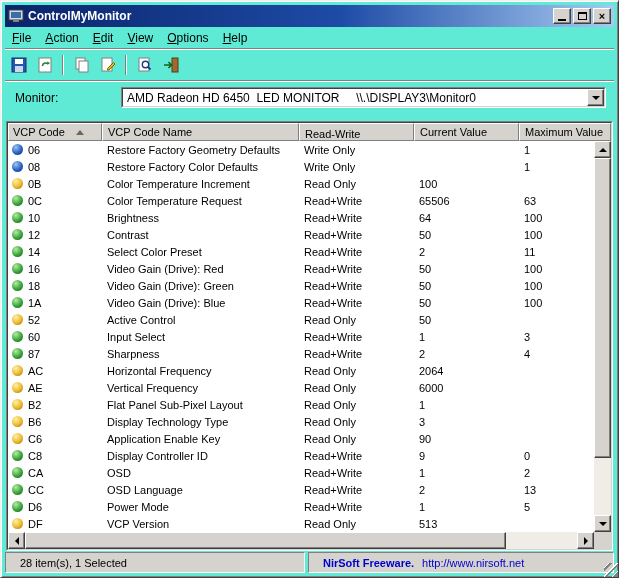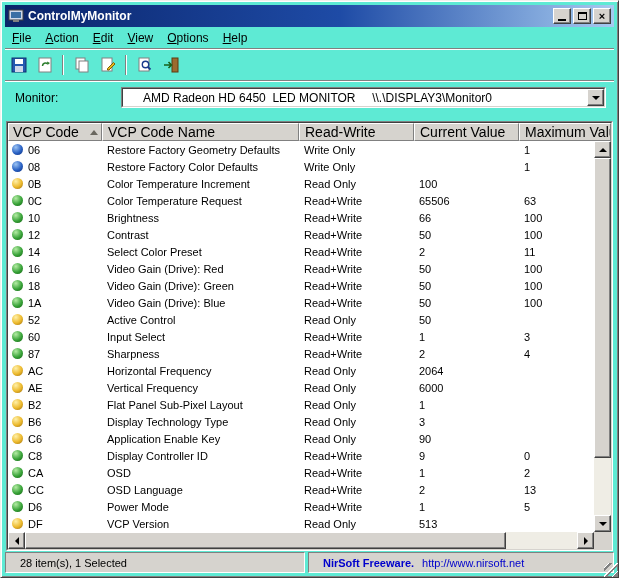--- a/index.html
+++ b/index.html
@@ -51,40 +51,40 @@
     border-left:1px solid #808080; border-right:1px solid #fff; }
 
   
   .monitor-row{ position:absolute; top:86px; left:4px; right:4px; height:24px; }
   .monitor-label{ position:absolute; left:10px; top:4px; color:#000; }
   .combo{ position:absolute; left:116px; right:8px; top:0; height:21px;
     border:1px solid; border-color:#808080 #fff #fff #808080; background:#fff; }
   .combo-inner{ position:absolute; inset:0;
     border:1px solid; border-color:#404040 #D6D3CE #D6D3CE #404040;
     display:flex; align-items:center; background:#fff; }
-  .combo-text{ flex:1; padding:0 20px; font-size:12px; white-space:pre; overflow:hidden; }
+  .combo-text{ flex:1; padding:0 4px; font-size:12px; white-space:pre; overflow:hidden; }
   .combo-arrow{ width:17px; height:17px; background:#D6D3CE;
     border:1px solid; border-color:#fff #404040 #404040 #fff;
     box-shadow: inset -1px -1px 0 #808080;
     display:flex; align-items:center; justify-content:center; }
   .arrow-down{ width:0; height:0; border-left:4px solid transparent;
     border-right:4px solid transparent; border-top:4px solid #000; }
 
   
   .listview{ position:absolute; top:120px; left:5px; right:5px; height:430px;
     border:1px solid; border-color:#808080 #fff #fff #808080; background:#fff; }
   .lv-inner{ position:absolute; inset:0;
     border:1px solid; border-color:#404040 #D6D3CE #D6D3CE #404040;
     background:#fff; overflow:hidden; }
 
   .lv-header{ position:absolute; top:0; left:0; right:0; height:18px; display:flex;
     background:#D6D3CE; }
   .hdr-cell{ height:18px; background:#D6D3CE;
     border:1px solid; border-color:#fff #808080 #808080 #fff;
-    display:flex; align-items:center; padding:0 5px; font-size:14px; color:#000;
+    display:flex; align-items:center; padding:0 5px; font-size:11px; color:#000;
     white-space:nowrap; overflow:hidden; }
   .sort-asc{ width:0; height:0; margin-left:6px;
     border-left:4px solid transparent; border-right:4px solid transparent;
     border-bottom:5px solid #6a675f; }
 
   .lv-body{ position:absolute; top:18px; left:0; right:17px; bottom:17px;
     background:#fff; overflow:hidden; }
   .lv-row{ display:flex; height:17px; align-items:center; font-size:11px; color:#000; }
   .cell{ white-space:nowrap; overflow:hidden; padding:0 5px; }
   .c-code{ width:94px; display:flex; align-items:center; gap:5px; padding-left:4px; }
@@ -286,21 +286,21 @@
     <span class="cell c-cur">65506</span>
     <span class="cell c-max">63</span>
   </div>
           <div class="lv-row">
     <span class="cell c-code">
       <i class="ball ball-green"></i>
       <span>10</span>
     </span>
     <span class="cell c-name">Brightness</span>
     <span class="cell c-rw">Read+Write</span>
-    <span class="cell c-cur">66</span>
+    <span class="cell c-cur">64</span>
     <span class="cell c-max">100</span>
   </div>
           <div class="lv-row">
     <span class="cell c-code">
       <i class="ball ball-green"></i>
       <span>12</span>
     </span>
     <span class="cell c-name">Contrast</span>
     <span class="cell c-rw">Read+Write</span>
     <span class="cell c-cur">50</span>

